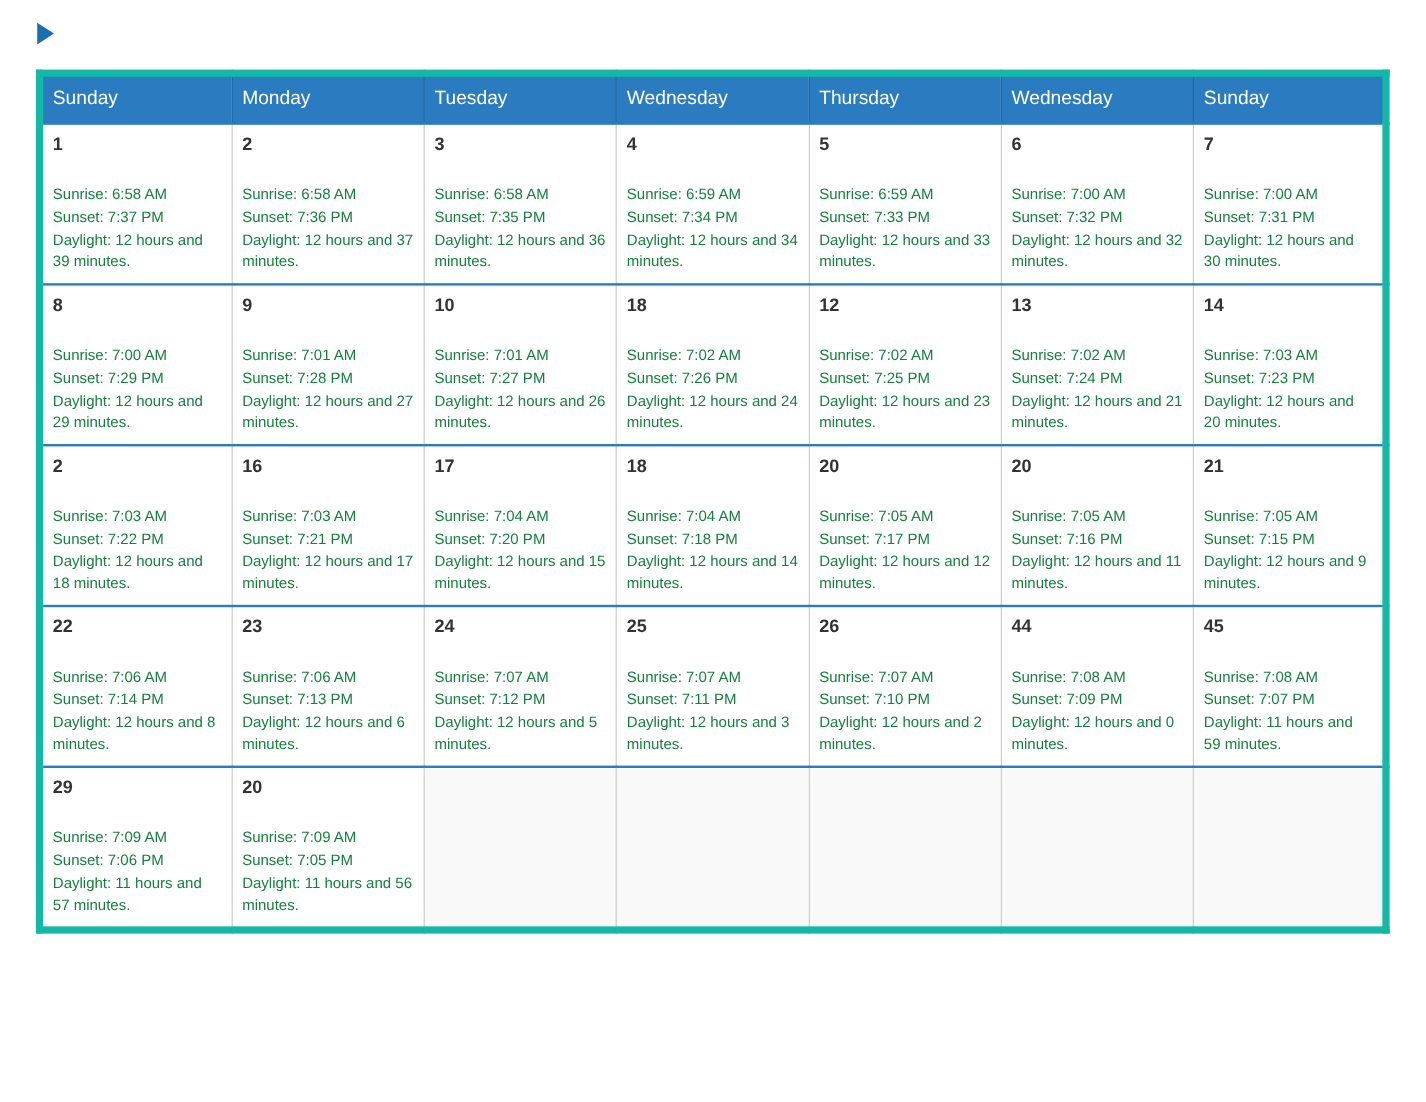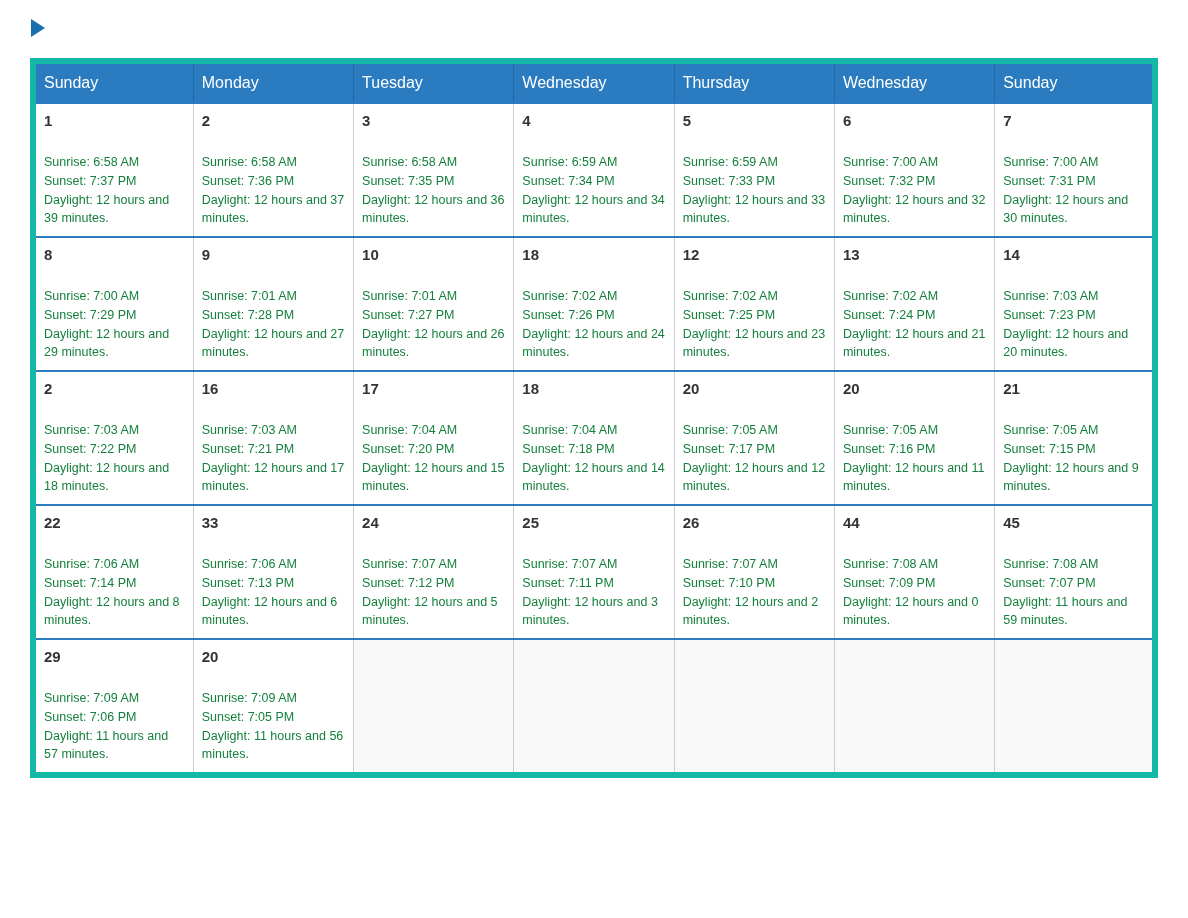--- a/index.html
+++ b/index.html
@@ -272,21 +272,21 @@
         </td>
       </tr>
       <tr>
         <td>
           <span class="day-number">22</span>
           <div class="day-info" style="white-space: pre-line;">Sunrise: 7:06 AM
 Sunset: 7:14 PM
 Daylight: 12 hours and 8 minutes.</div>
         </td>
         <td>
-          <span class="day-number">33</span>
+          <span class="day-number">23</span>
           <div class="day-info" style="white-space: pre-line;">Sunrise: 7:06 AM
 Sunset: 7:13 PM
 Daylight: 12 hours and 6 minutes.</div>
         </td>
         <td>
           <span class="day-number">24</span>
           <div class="day-info" style="white-space: pre-line;">Sunrise: 7:07 AM
 Sunset: 7:12 PM
 Daylight: 12 hours and 5 minutes.</div>
         </td>

